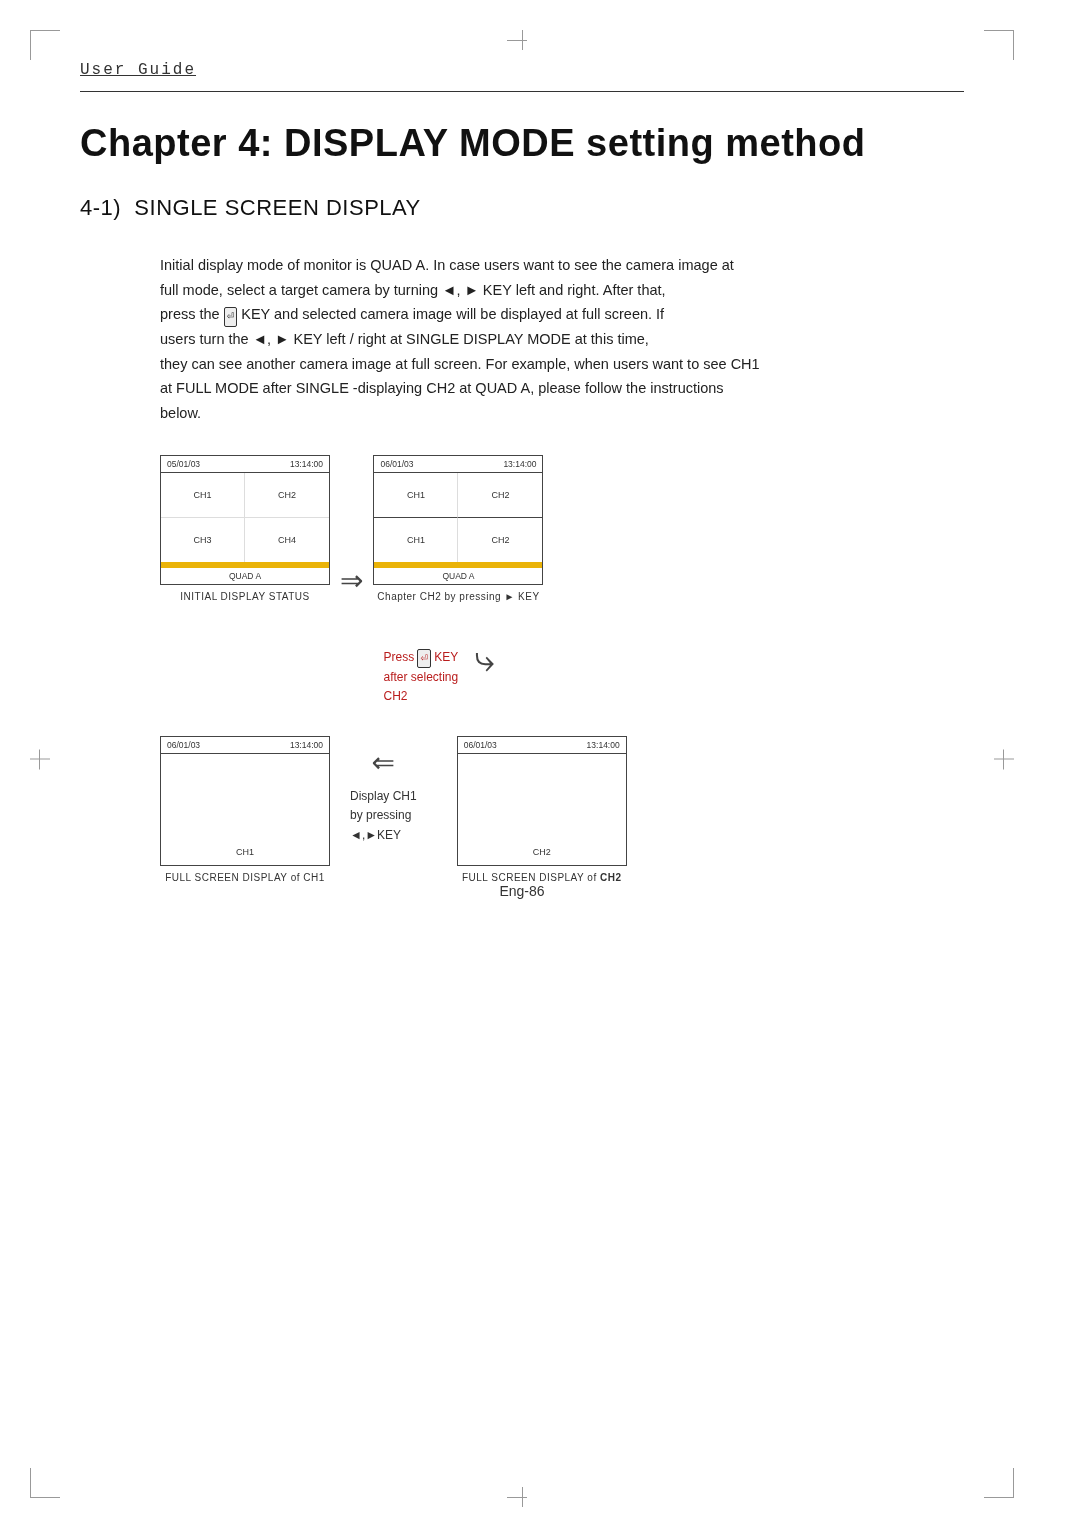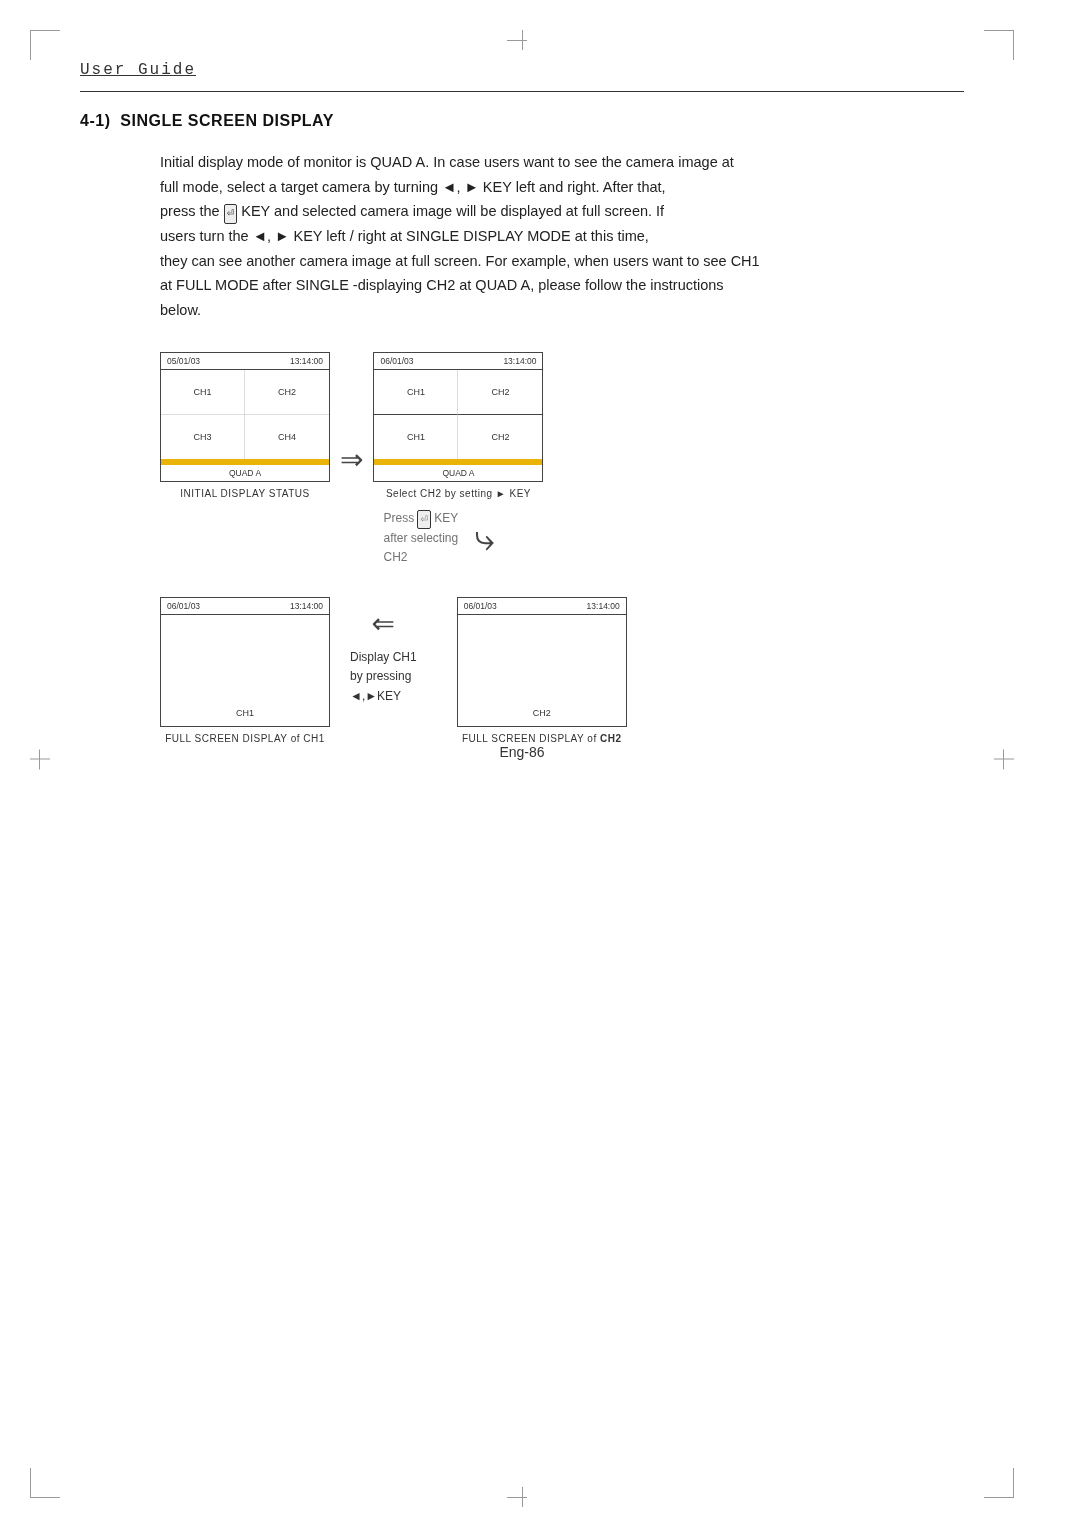--- a/index.html
+++ b/index.html
@@ -149,24 +149,24 @@
 
     .chapter-title {
       font-size: 38px;
       font-weight: bold;
       color: #111;
       margin: 30px 0 30px 0;
       letter-spacing: 0.5px;
     }
 
     .section-title {
-      font-size: 16px;
-      font-weight: bold;
+      font-size: 22px;
+      font-weight: normal;
       color: #111;
-      margin-bottom: 20px;
+      margin-bottom: 32px;
       letter-spacing: 0.5px;
     }
 
     .body-text {
       font-size: 14.5px;
       line-height: 1.7;
       color: #222;
       margin-left: 80px;
       margin-bottom: 30px;
       max-width: 860px;
@@ -275,22 +275,23 @@
     
     .arrow-right-double {
       font-size: 28px;
       color: #444;
       align-self: center;
       margin: 0 10px;
     }
 
     .press-key-text {
       font-size: 12px;
-      color: #737373;
+      color: #b91c1c;
       line-height: 1.6;
+      margin-top: 36px;
     }
 
     .bottom-diagrams-row {
       display: flex;
       align-items: flex-start;
       gap: 20px;
       margin-top: 10px;
     }
 
     .display-ch1-text {
@@ -364,20 +365,21 @@
   <div class="crosshair-top"></div>
   <div class="crosshair-bottom"></div>
   <div class="crosshair-left"></div>
   <div class="crosshair-right"></div>
 
   <div class="header-section">
     <span class="user-guide-label">User Guide</span>
     <div class="header-line"></div>
   </div>
 
+  <h1 class="chapter-title">Chapter 4:  DISPLAY MODE setting method</h1>
 
   <h2 class="section-title">
     <span>4-1)</span>&nbsp;&nbsp;SINGLE SCREEN DISPLAY
   </h2>
 
   <div class="body-text">
     Initial display mode of monitor is QUAD A. In case users want to see the camera image at<br>
     full mode, select a target camera by turning ◄, ► KEY left and right. After that,<br>
     press the <span class="key-icon">⏎</span> KEY and selected camera image will be displayed at full screen. If<br>
     users turn the ◄, ► KEY left / right at SINGLE DISPLAY MODE at this time,<br>
@@ -420,21 +422,21 @@
               <div class="screen-split-row">
                 <div class="screen-split-cell">CH1</div>
                 <div class="screen-split-cell">CH2</div>
               </div>
               <div class="screen-split-row">
                 <div class="screen-split-cell bottom-row">CH1</div>
                 <div class="screen-split-cell bottom-row">CH2</div>
               </div>
               <div class="screen-footer">QUAD A</div>
             </div>
-            <div class="diagram-caption">Select CH2 by setting ► KEY</div>
+            <div class="diagram-caption">Chapter CH2 by pressing ► KEY</div>
           </div>
         </div>
 
         <div style="display:flex; align-items:center; gap:16px; margin-left:10px;">
           <div class="press-key-text">
             Press <span class="key-icon">⏎</span> KEY<br>
             after selecting<br>
             CH2
           </div>
           <div style="font-size:36px; color:#444;">⤷</div>

